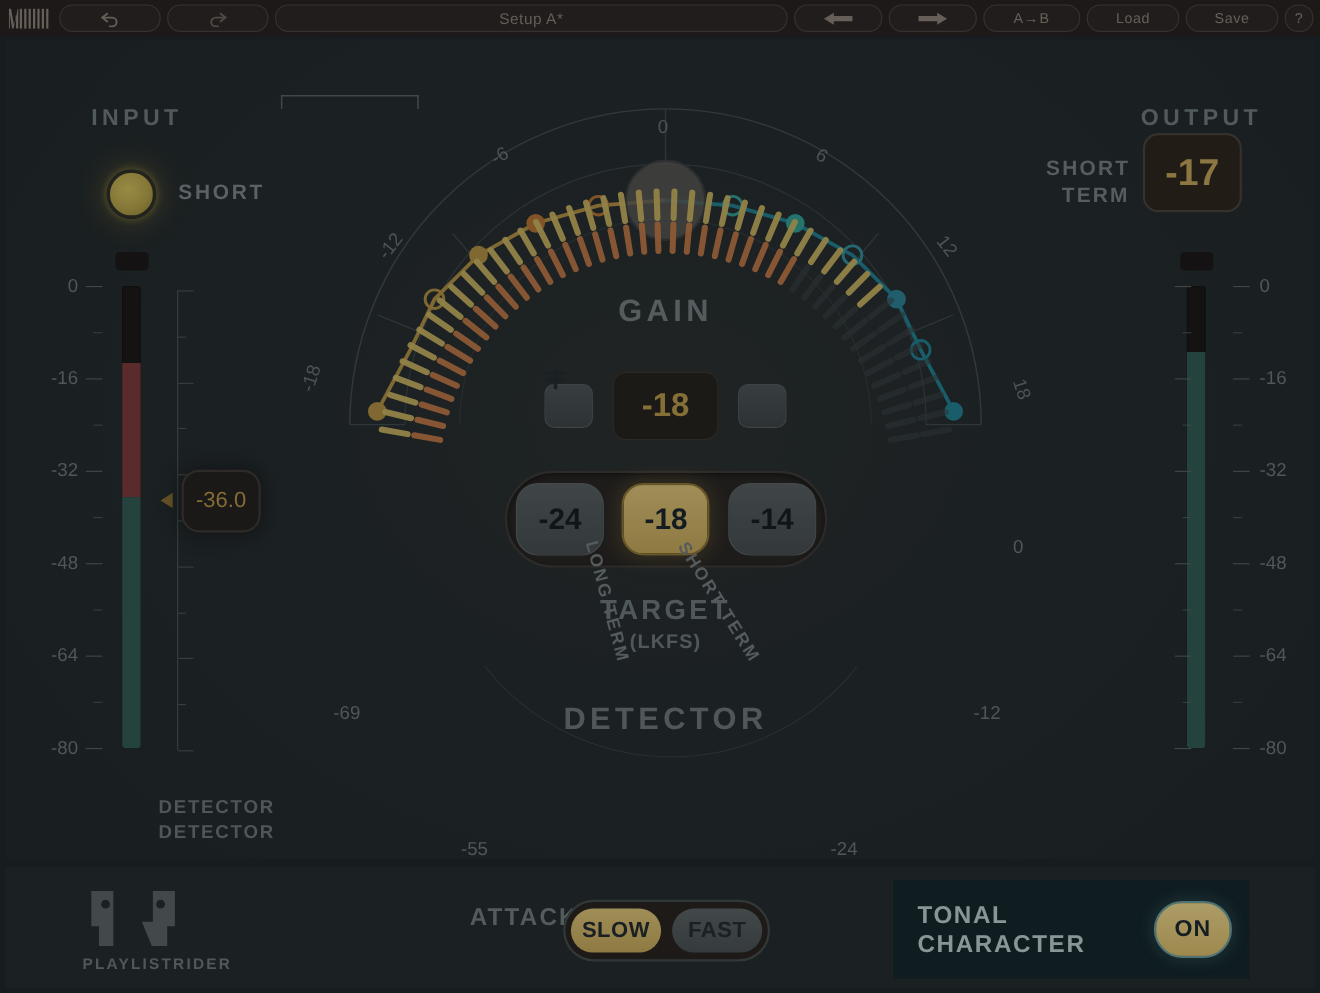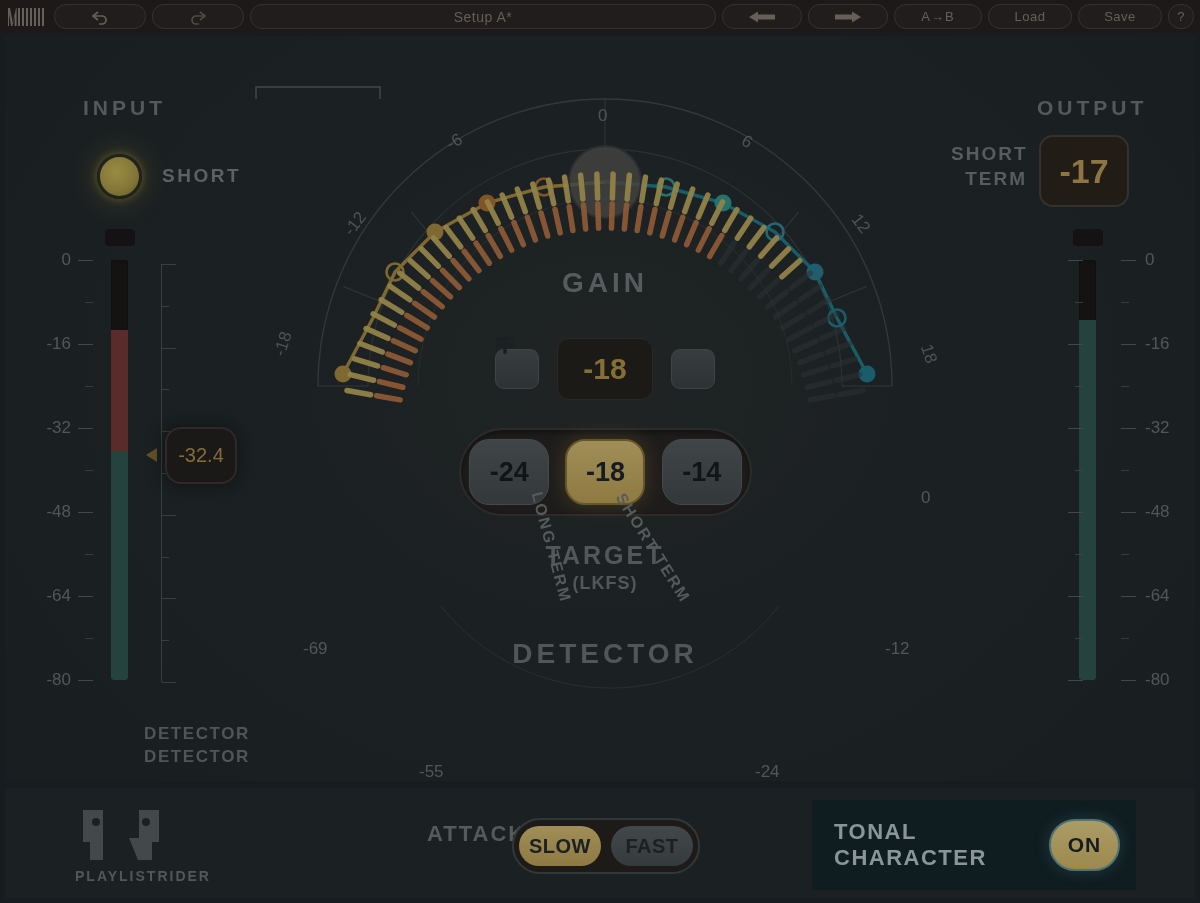--- a/index.html
+++ b/index.html
@@ -399,35 +399,35 @@
           <div class="tk minor" style="top: 125.4px;"></div>
           <div class="tk major" style="top: 167.2px;"></div>
           <div class="tk minor" style="top: 209px;"></div>
           <div class="tk major" style="top: 250.8px;"></div>
           <div class="tk minor" style="top: 292.6px;"></div>
           <div class="tk major" style="top: 334.4px;"></div>
           <div class="tk minor" style="top: 376.2px;"></div>
           <div class="tk major" style="top: 418px;"></div>
         </div>
     <div class="thresh-arrow"></div>
-    <div id="thresh-readout">-32.4</div>
+    <div id="thresh-readout">-36.0</div>
     <div id="thresh-caption">
       <span>DETECTOR</span><br>
       <span>DETECTOR</span>
     </div>
 
     <div class="sec-title" id="output-title">OUTPUT</div>
 
     <div style="position:absolute; left:946px; top:105px; width:76px; text-align:right;
                 color:#757e81; font-size:19px; font-weight:bold; letter-spacing:2px; line-height:25px;">
       <span>SHORT</span><br>
       <span>TERM</span>
     </div>
 
-    <div style="position:absolute; left:1034px; top:99px; width:90px; height:72px;
+    <div style="position:absolute; left:1034px; top:85px; width:90px; height:72px;
                 background:#2a2118; border:2px solid #47403a; border-radius:14px;
                 display:flex; align-items:center; justify-content:center;
                 color:#c3a256; font-size:34px; font-weight:bold;">-17</div>
 
     <div class="vmeter-cap" id="output-meter-cap"></div>
     <div class="vmeter" id="output-meter">
       <div class="fill-teal" style="top:60px; height:360px;"></div>
     </div>
     <div class="scale" id="output-scale-l">
           <div class="tick major" style="top: 0px;"></div>

